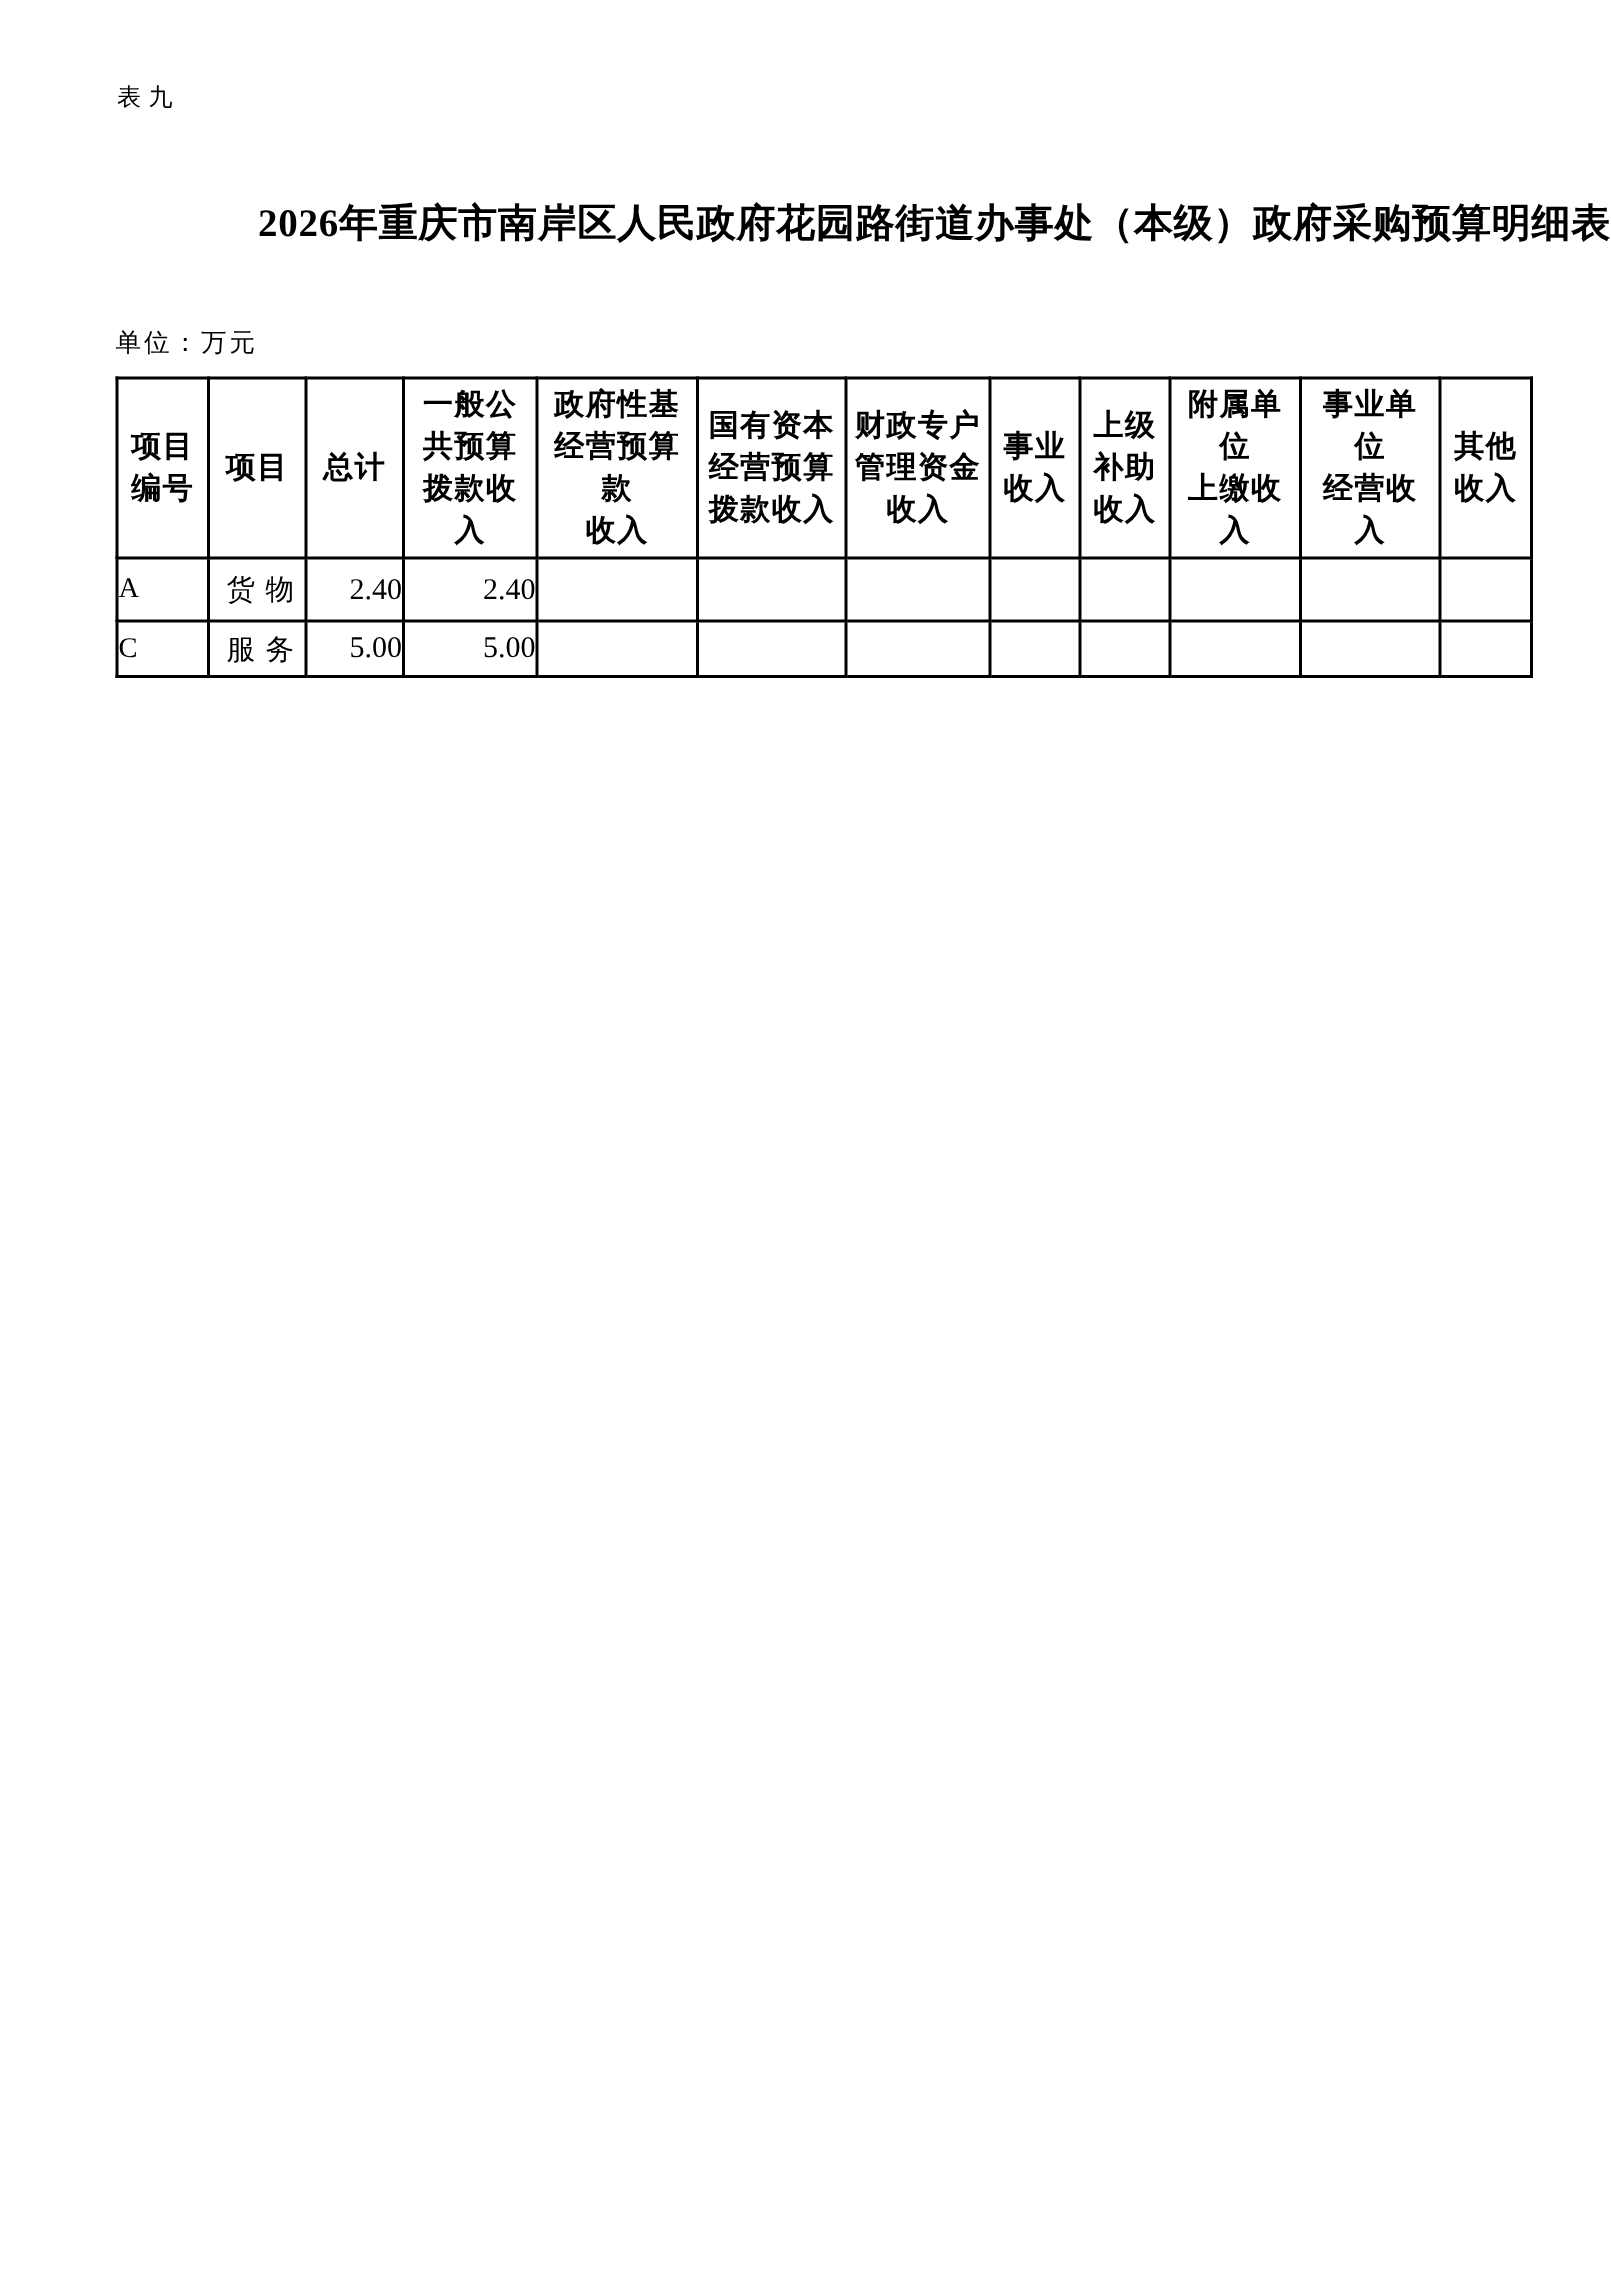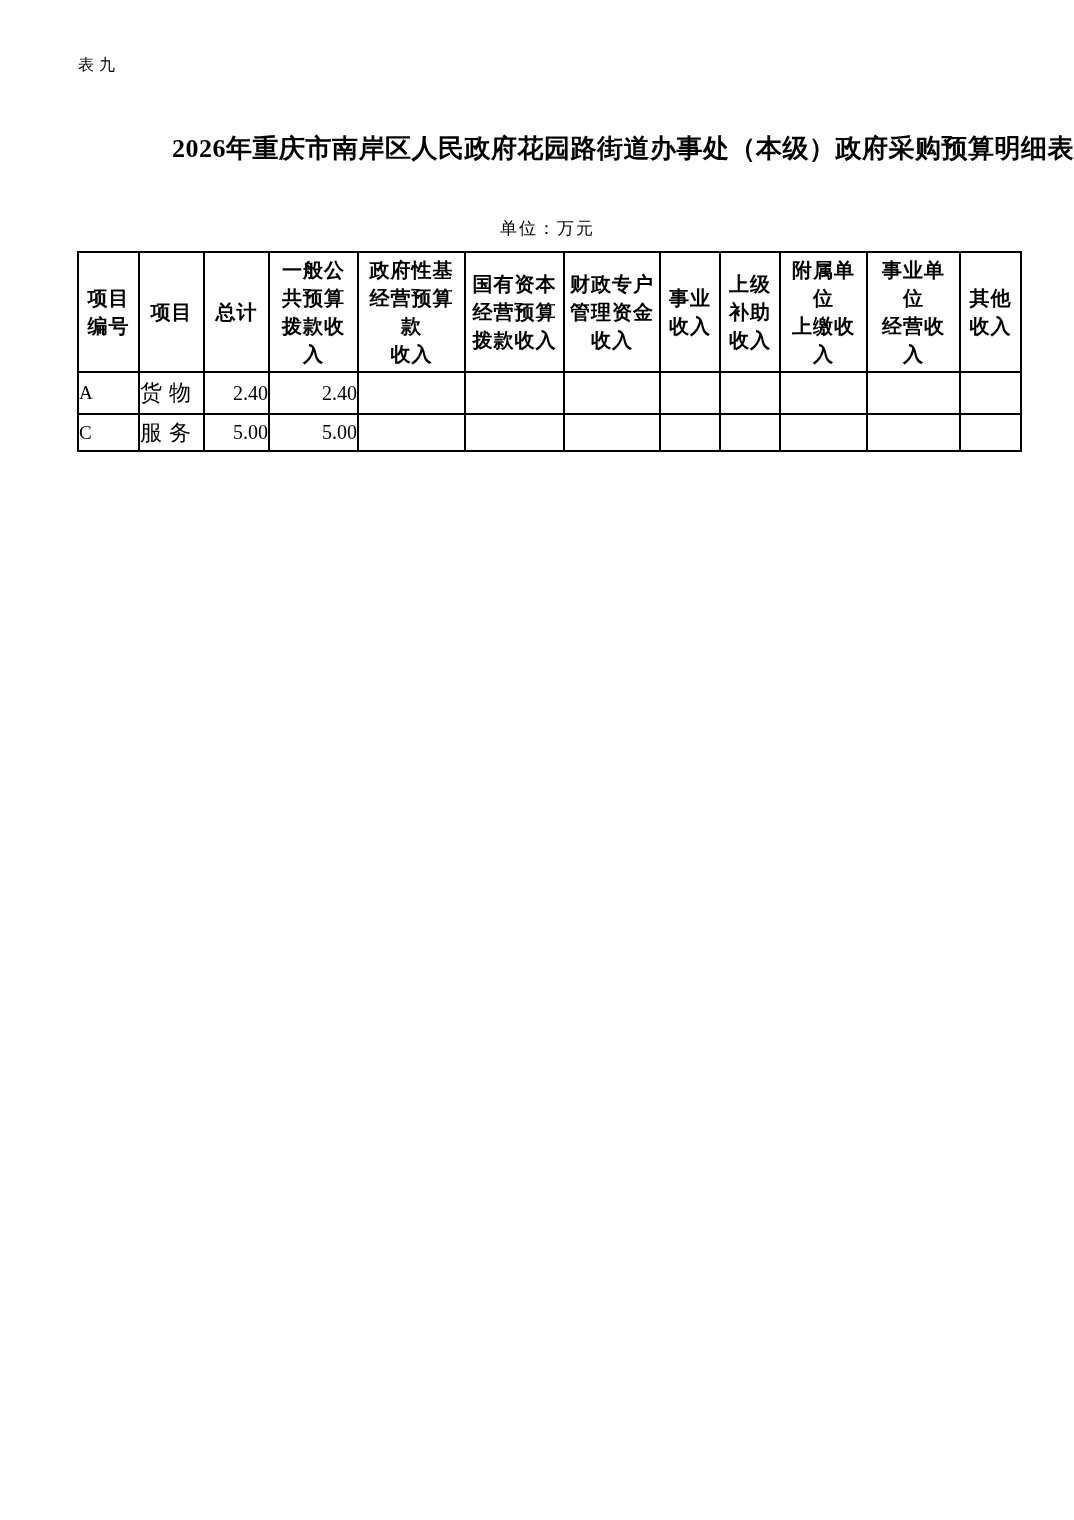--- a/index.html
+++ b/index.html
@@ -17,21 +17,21 @@
     font-size: 16px; letter-spacing: 5px;
   }
   .doc-title {
     position: absolute; left: 0; top: 131px; width: 100%;
     margin: 0; text-align: right;
     font-family: "Liberation Serif", "DejaVu Serif", serif;
     font-size: 26px; font-weight: bold; letter-spacing: 0.5px;
   }
   .unit-note {
     position: absolute; left: 77px; top: 217px; width: 941px;
-    text-align: center;
+    text-align: left;
     font-family: "Liberation Serif", "DejaVu Serif", serif;
     font-size: 17px; letter-spacing: 2px;
   }
 
   table.budget {
     position: absolute; left: 77px; top: 251px;
     width: 943px; border-collapse: collapse; table-layout: fixed;
     background: #ffffff;
   }
   table.budget th, table.budget td {
@@ -56,21 +56,21 @@
     font-family: "Liberation Serif", "DejaVu Serif", serif;
     font-size: 20px; text-align: right; padding-right: 3px;
   }
   td.num.bold { font-weight: bold; }
   td.code {
     font-family: "Liberation Serif", "DejaVu Serif", serif;
     font-size: 19px; text-align: left; padding-left: 5px;
   }
   td.item {
     font-family: "Liberation Serif", "DejaVu Serif", serif;
-    font-size: 22px; text-align: left; padding-left: 6px; letter-spacing: 7px;
+    font-size: 19px; text-align: right; padding-left: 6px; letter-spacing: 7px;
   }
 </style>
 </head>
 <body>
 
 <div class="page">
 
   <div class="corner-label">表九</div>
 
   <h1 class="doc-title">2026年重庆市南岸区人民政府花园路街道办事处（本级）政府采购预算明细表</h1>

